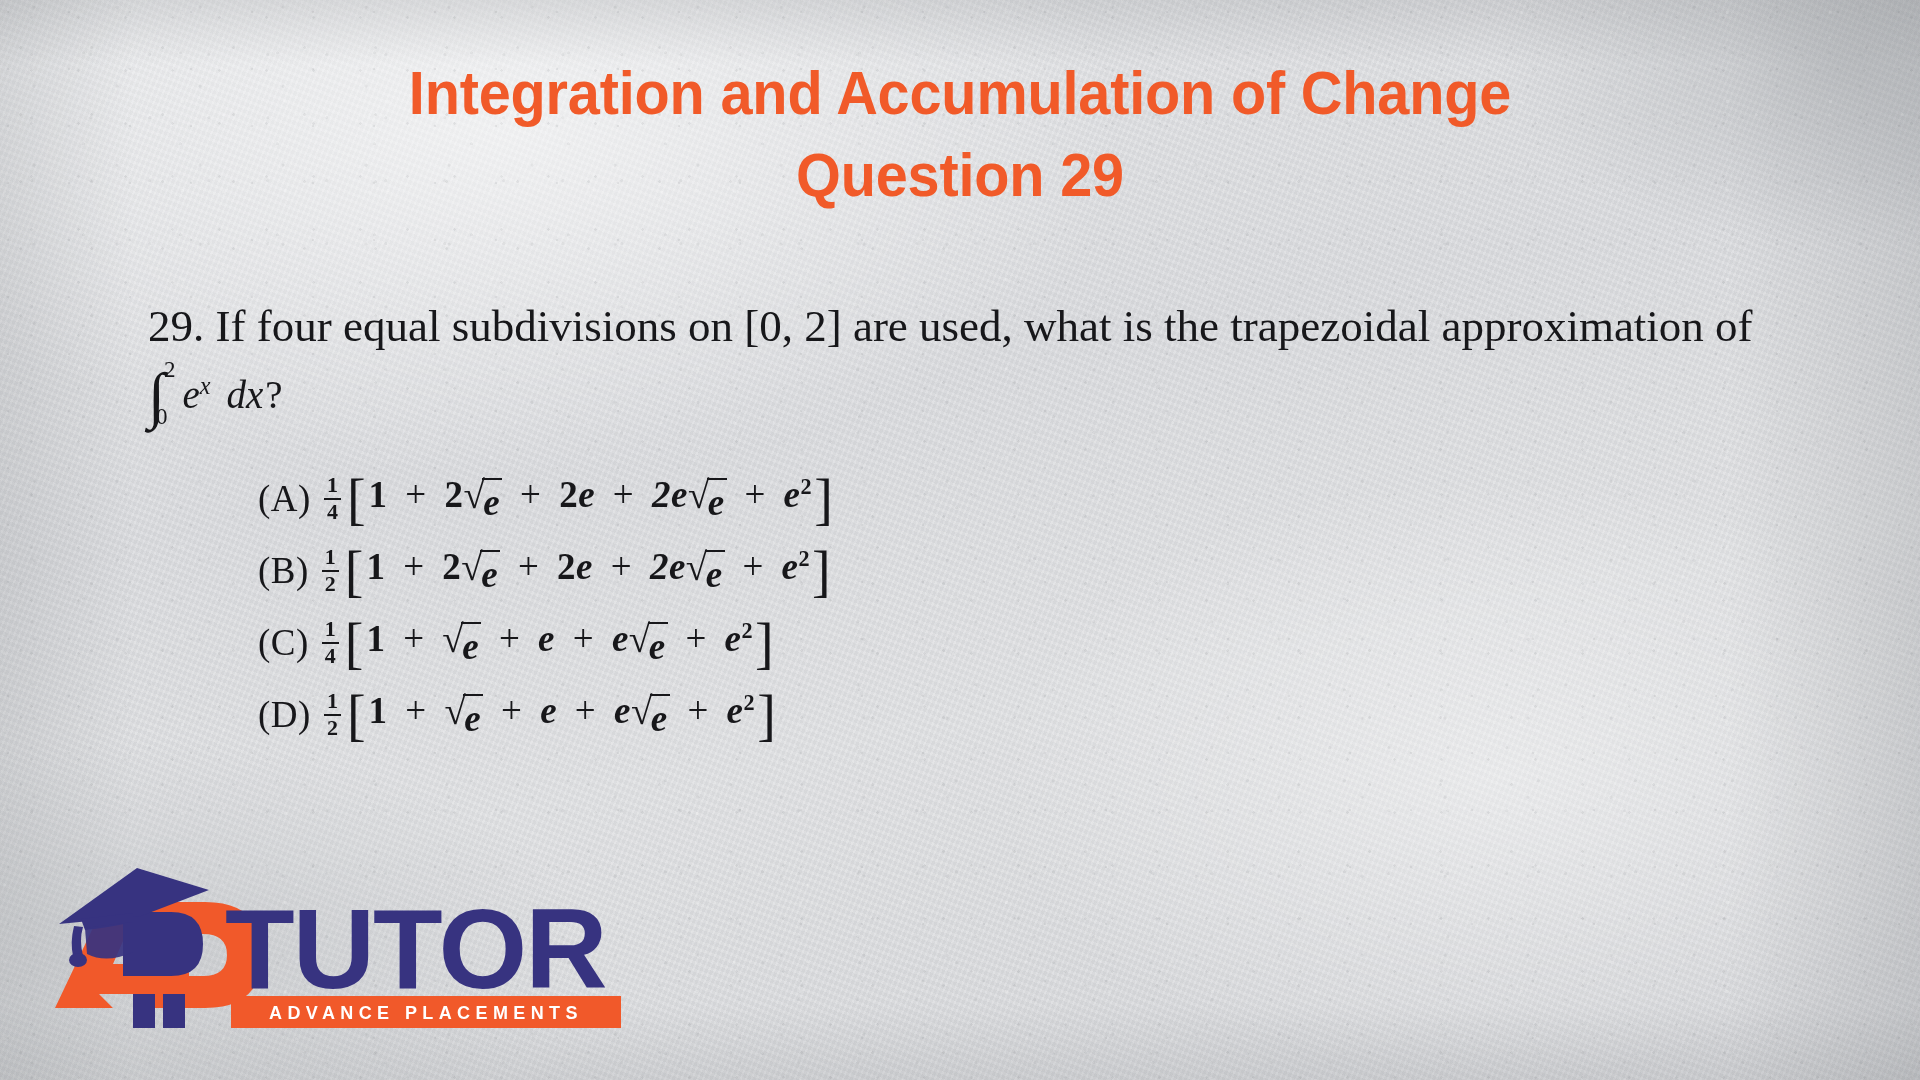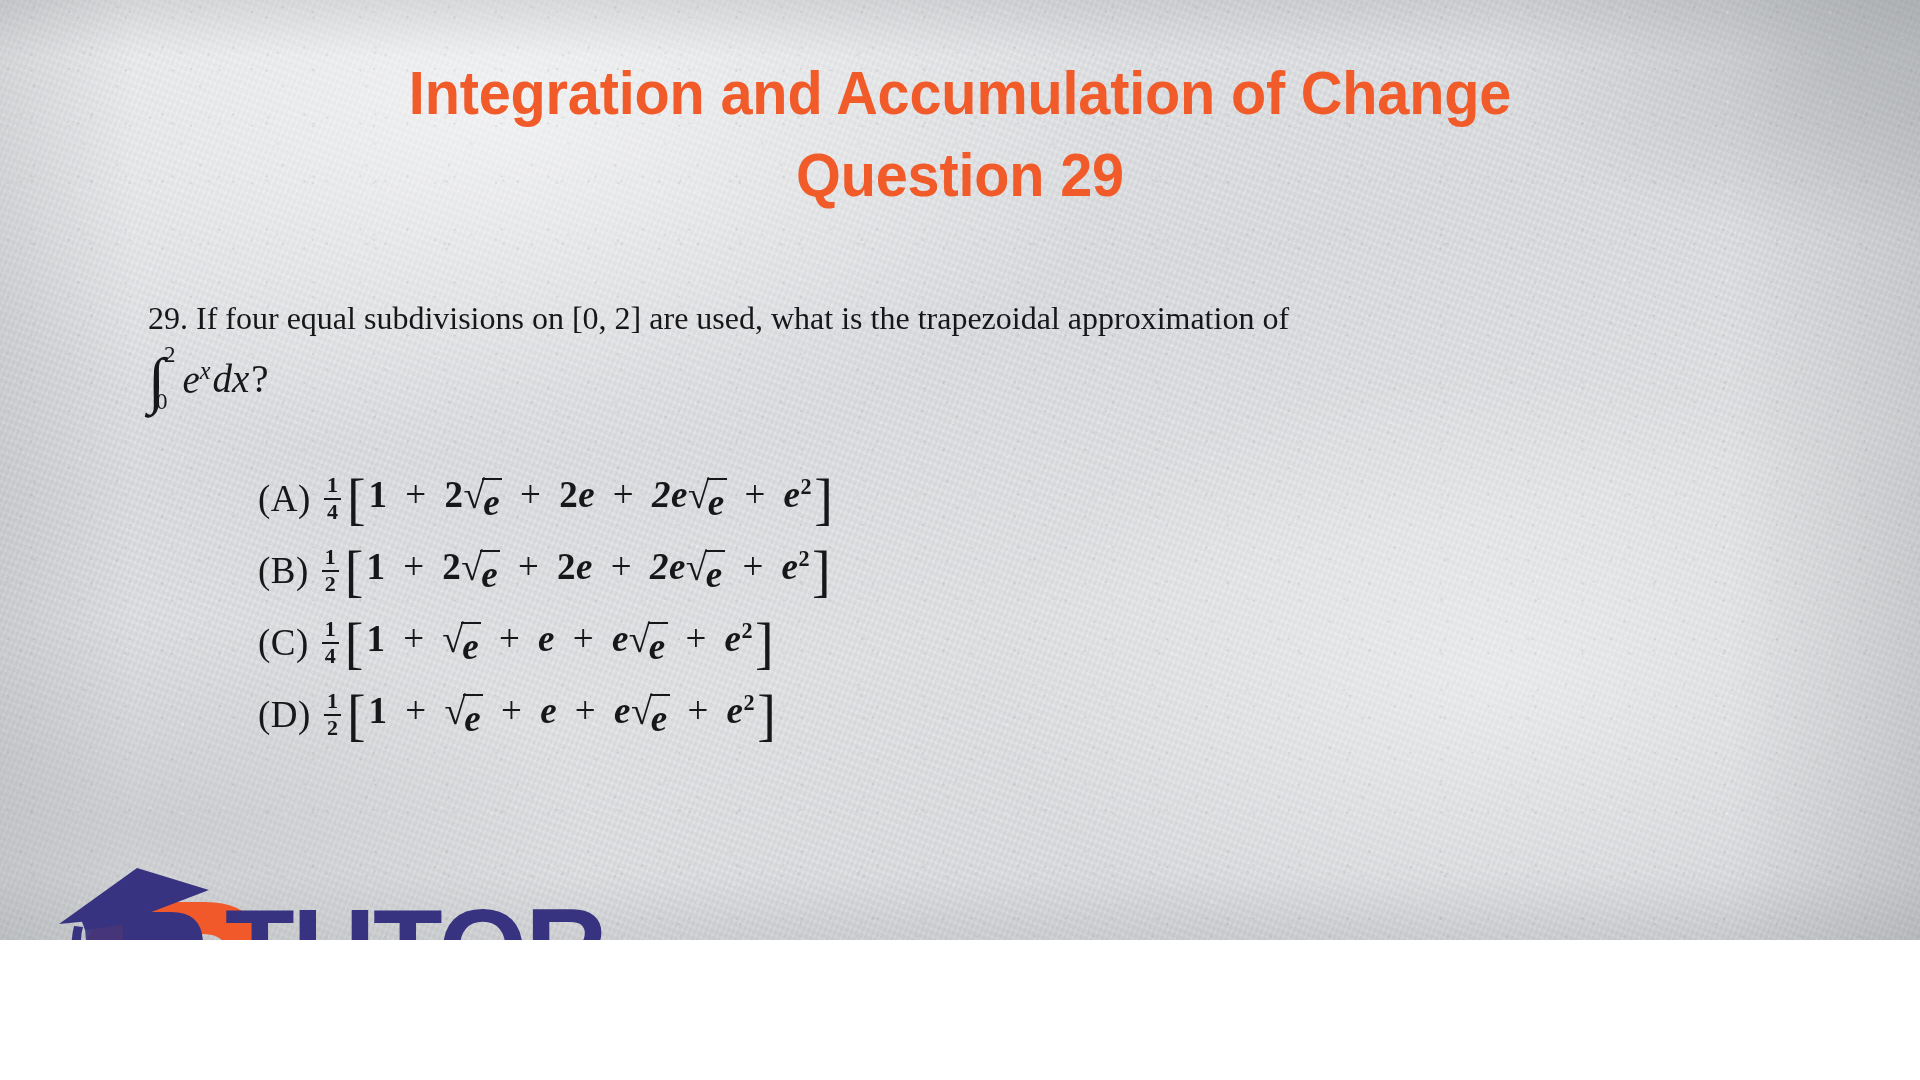--- a/index.html
+++ b/index.html
@@ -8,21 +8,21 @@
     width: 1920px;
     height: 1080px;
     overflow: hidden;
     font-family: "Liberation Sans", sans-serif;
   }
 
   
   #slide {
     position: relative;
     width: 1920px;
-    height: 940px;
+    height: 1080px;
     background-color: #dedfe1;
     background-image:
       radial-gradient(ellipse 900px 500px at 26% 12%, rgba(255,255,255,0.55) 0%, rgba(255,255,255,0) 70%),
       radial-gradient(ellipse 700px 420px at 78% 72%, rgba(255,255,255,0.40) 0%, rgba(255,255,255,0) 72%),
       radial-gradient(ellipse 620px 300px at 8% 88%, rgba(160,164,168,0.30) 0%, rgba(160,164,168,0) 70%),
       radial-gradient(ellipse 500px 260px at 96% 6%, rgba(150,154,158,0.35) 0%, rgba(150,154,158,0) 70%),
       repeating-linear-gradient(112deg, rgba(255,255,255,0.06) 0px, rgba(255,255,255,0.06) 2px, rgba(120,124,128,0.05) 2px, rgba(120,124,128,0.05) 5px),
       repeating-linear-gradient(21deg, rgba(255,255,255,0.05) 0px, rgba(255,255,255,0.05) 3px, rgba(115,119,123,0.045) 3px, rgba(115,119,123,0.045) 7px),
       linear-gradient(168deg, #e7e8ea 0%, #dcdde0 38%, #e2e3e5 62%, #d6d7da 100%);
     overflow: hidden;
@@ -79,21 +79,21 @@
   #question-block {
     position: absolute;
     top: 300px;
     left: 148px;
     width: 1680px;
     color: #17171a;
     font-family: "Liberation Serif", "DejaVu Serif", serif;
     z-index: 3;
   }
   #q-line1 {
-    font-size: 32px;
+    font-size: 45px;
     line-height: 1.18;
     white-space: nowrap;
   }
   #q-line2 {
     margin-top: 10px;
     font-size: 39px;
     line-height: 1.0;
     display: flex;
     align-items: center;
     gap: 2px;
@@ -243,21 +243,21 @@
 
     <div id="q-line2">
       <span class="integral">
         <span class="int-sign">∫</span>
         <span class="int-limits">
           <span class="upper">2</span>
           <span class="lower">0</span>
         </span>
       </span>
       <span style="margin-left:10px"><span class="mathvar">e</span><span class="sup">x</span></span>
-      <span style="" class="mathvar">dx</span>
+      <span style="margin-left:14px" class="mathvar">dx</span>
       <span>?</span>
     </div>
 
   </div>
 
   <div id="choices">
 
     <div class="choice">
       <span class="choice-label">(A)</span>
       <span class="frac">

